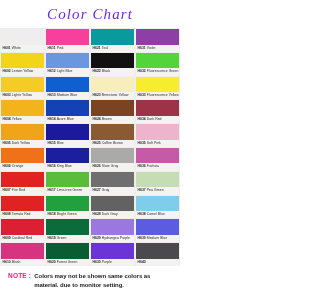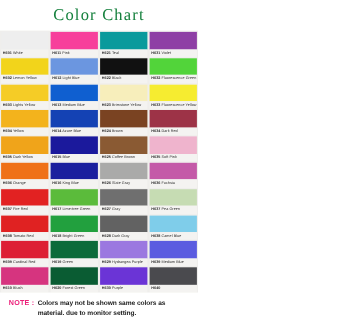--- a/index.html
+++ b/index.html
@@ -22,23 +22,24 @@
   }
   .title-bar {
     height: 28px;
     display: flex;
     align-items: center;
     justify-content: center;
     background: #ffffff;
   }
   .title {
     font-family: "Liberation Serif", serif;
+    font-style: italic;
     font-size: 15px;
     letter-spacing: 1.1px;
-    color: #15803d;
+    color: #6d28d9;
     white-space: nowrap;
   }
   .grid {
     width: 180px;
     background: #efeeec;
     display: grid;
     grid-template-columns: repeat(4, 1fr);
     gap: 0px;
     padding: 0;
     box-sizing: border-box;

